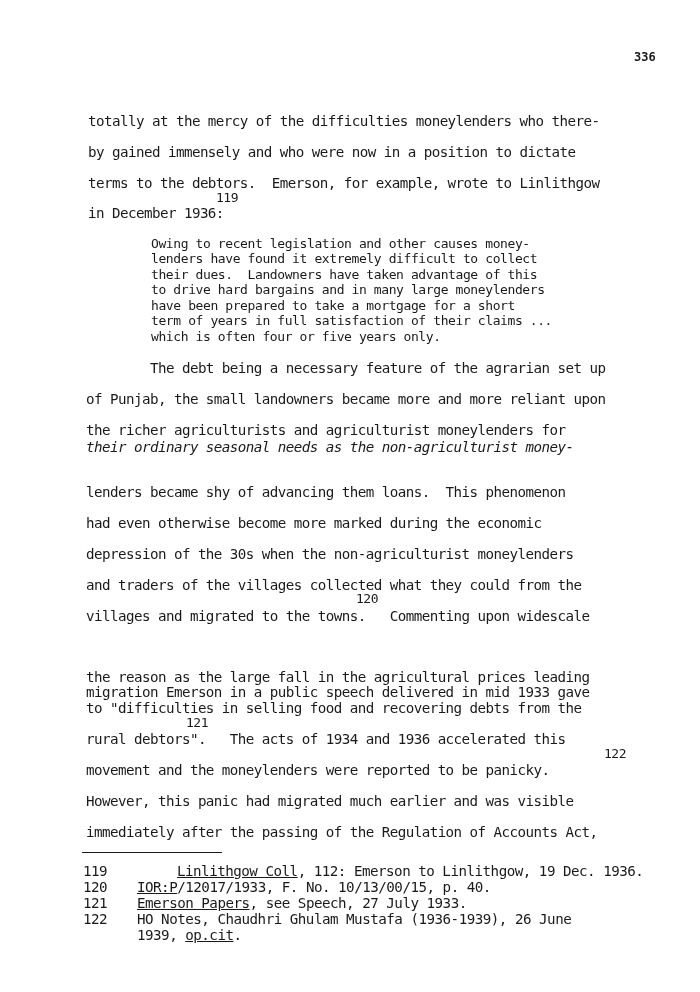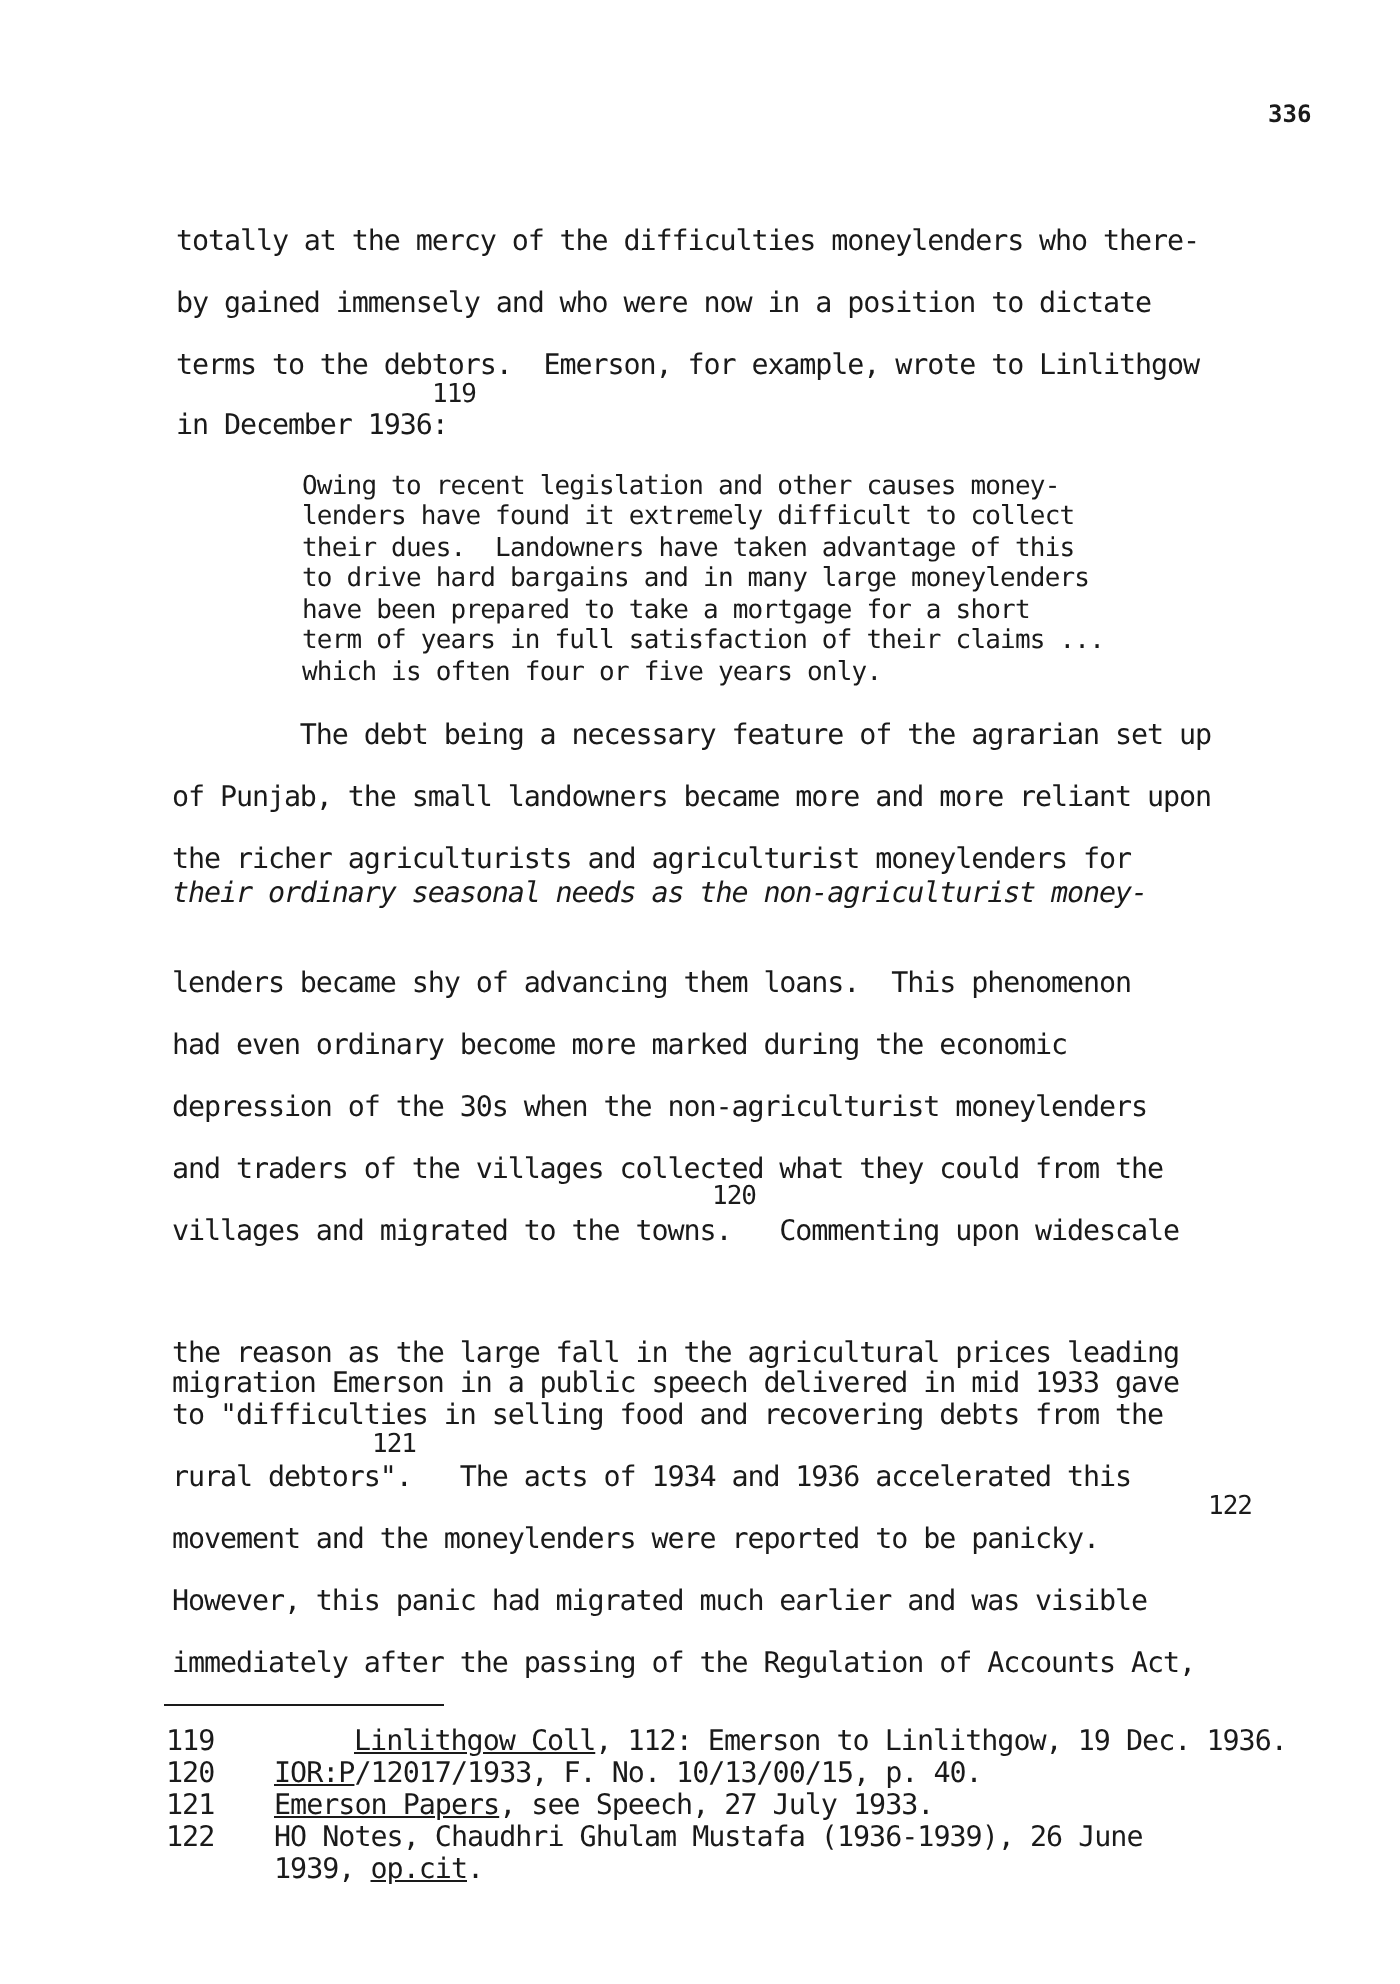--- a/index.html
+++ b/index.html
@@ -91,21 +91,21 @@
     <div class="quote-line" style="top:313px;left:151px;">term of years in full satisfaction of their claims ...</div>
     <div class="quote-line" style="top:329px;left:151px;">which is often four or five years only.</div>
   </div>
 
   <div>
     <div class="line" style="top:360px;left:86px;">        The debt being a necessary feature of the agrarian set up</div>
     <div class="line" style="top:391px;left:86px;">of Punjab, the small landowners became more and more reliant upon</div>
     <div class="line" style="top:422px;left:86px;">the richer agriculturists and agriculturist moneylenders for</div>
     <div class="line" style="top:439px;left:86px;font-style:italic;">their ordinary seasonal needs as the non-agriculturist money-</div>
     <div class="line" style="top:484px;left:86px;">lenders became shy of advancing them loans.  This phenomenon</div>
-    <div class="line" style="top:515px;left:86px;">had even ordinary become more marked during the economic</div>
+    <div class="line" style="top:515px;left:86px;">had even otherwise become more marked during the economic</div>
     <div class="line" style="top:546px;left:86px;">depression of the 30s when the non-agriculturist moneylenders</div>
     <div class="line" style="top:577px;left:86px;">and traders of the villages collected what they could from the</div>
     <div class="sup" style="top:592px;left:356px;">120</div>
     <div class="line" style="top:608px;left:86px;">villages and migrated to the towns.   Commenting upon widescale</div>
     <div class="line" style="top:639px;left:86px;margin-top:45px;">migration Emerson in a public speech delivered in mid 1933 gave</div>
     <div class="line" style="top:669px;left:86px;">the reason as the large fall in the agricultural prices leading</div>
     <div class="line" style="top:700px;left:86px;">to "difficulties in selling food and recovering debts from the</div>
     <div class="sup" style="top:716px;left:186px;">121</div>
     <div class="line" style="top:731px;left:86px;">rural debtors".   The acts of 1934 and 1936 accelerated this</div>
     <div class="sup" style="top:747px;left:604px;">122</div>

